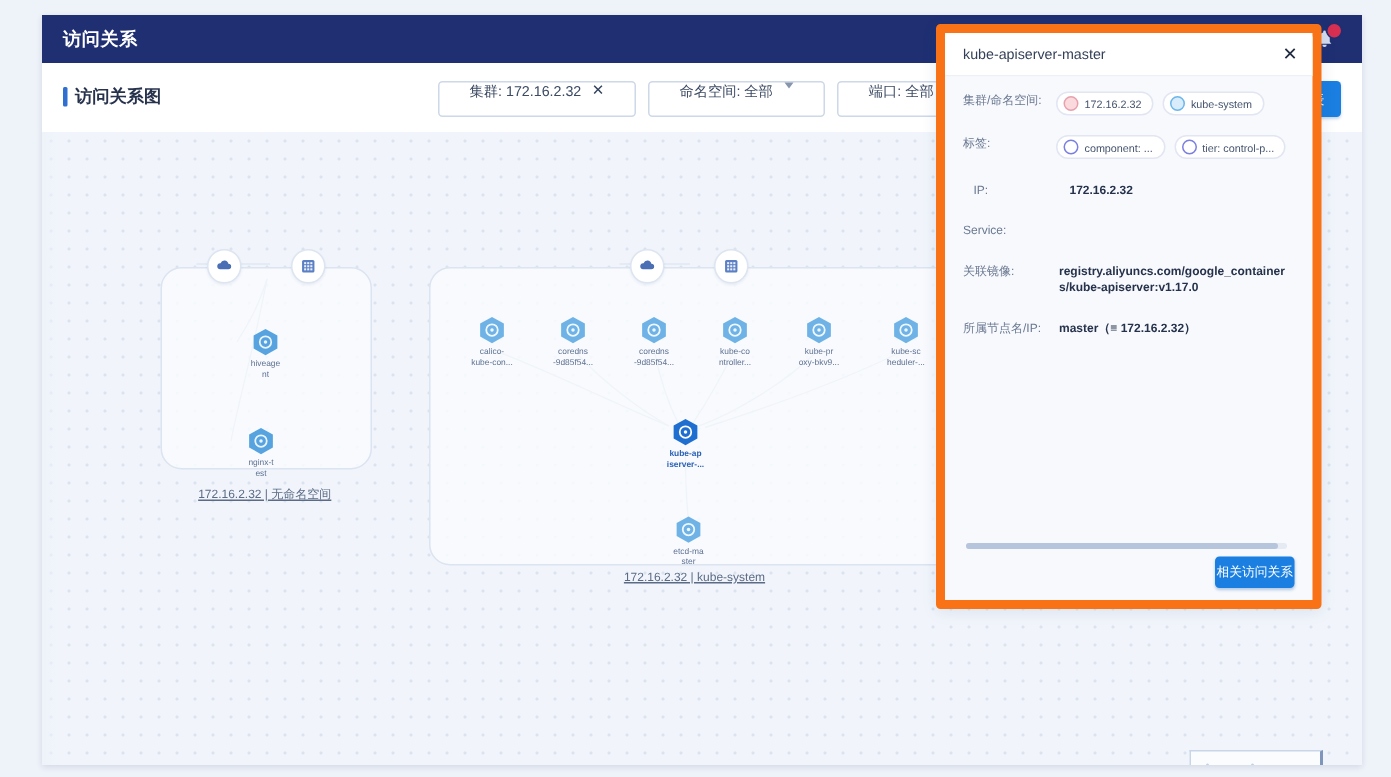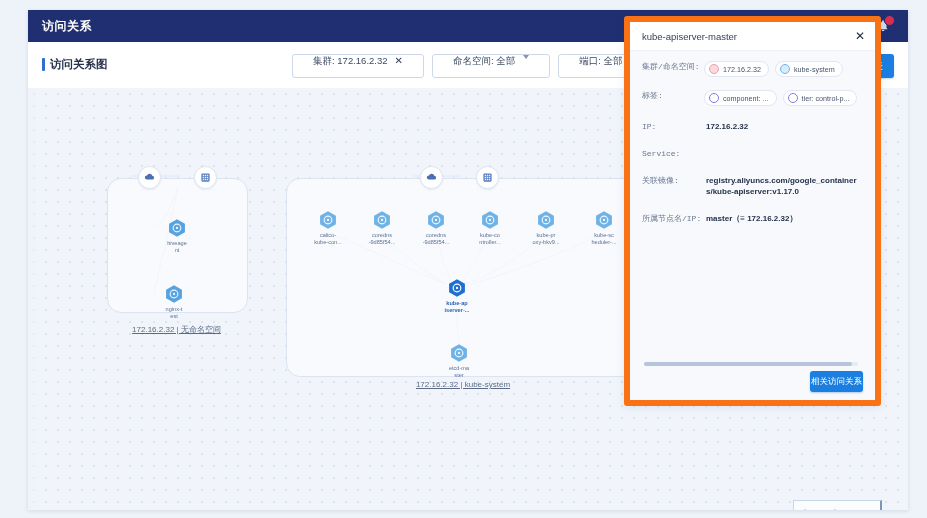--- a/index.html
+++ b/index.html
@@ -96,21 +96,21 @@
   .panel-head{
     height:28px;background:#ffffff;border-bottom:1px solid #edf1f7;display:flex;align-items:center;
     border-radius:3px 3px 0 0;
   }
   .panel-title{font-size:9.5px;color:#333f57;margin-left:12px;}
   .panel-close{
     margin-left:auto;margin-right:10px;font-size:12px;color:#222c42;line-height:1;
   }
   .panel-body{padding:10px 0 0 0;position:relative;height:318px;}
   .row{display:flex;align-items:flex-start;margin:0 0 13px 0;padding-left:12px;}
-  .row-label{width:62px;flex:none;font-size:8px;color:#6a7891;line-height:11px;font-family:Liberation Mono, monospace;}
+  .row-label{width:62px;flex:none;font-size:8px;color:#6a7891;line-height:11px;}
   .row-val{font-size:8px;color:#26324b;line-height:11px;font-weight:bold;padding-left:2px;width:155px;word-break:break-all;}
   .tagrow{display:flex;gap:6px;flex-wrap:wrap;}
   .tag{
     height:14px;border:1px solid #e2e6f2;border-radius:8px;background:#fff;display:flex;align-items:center;
     padding:0 7px 0 4px;font-size:7.2px;color:#45536e;
   }
   .dot{width:8px;height:8px;border-radius:50%;margin-right:4px;flex:none;}
   .dot.red{background:#fadadd;border:1px solid #e8a0ad;}
   .dot.blue{background:#d9ecfb;border:1px solid #6ab6ec;}
   .dot.ring{background:#fff;border:1.5px solid #7b7fe0;}
@@ -391,21 +391,21 @@
             <i class="dot ring"></i>
             <span>component: ...</span>
           </span>
           <span class="tag">
             <i class="dot ring"></i>
             <span>tier: control-p...</span>
           </span>
         </div>
       </div>
 
-      <div class="row" style="margin-bottom:16px;">
+      <div class="row" style="margin-bottom:16px;justify-content:center;">
         <div class="row-label">IP:</div>
         <div class="row-val">172.16.2.32</div>
       </div>
 
 
       <div class="row" style="margin-bottom:16px;">
         <div class="row-label">Service:</div>
         <div class="row-val"></div>
       </div>
 

